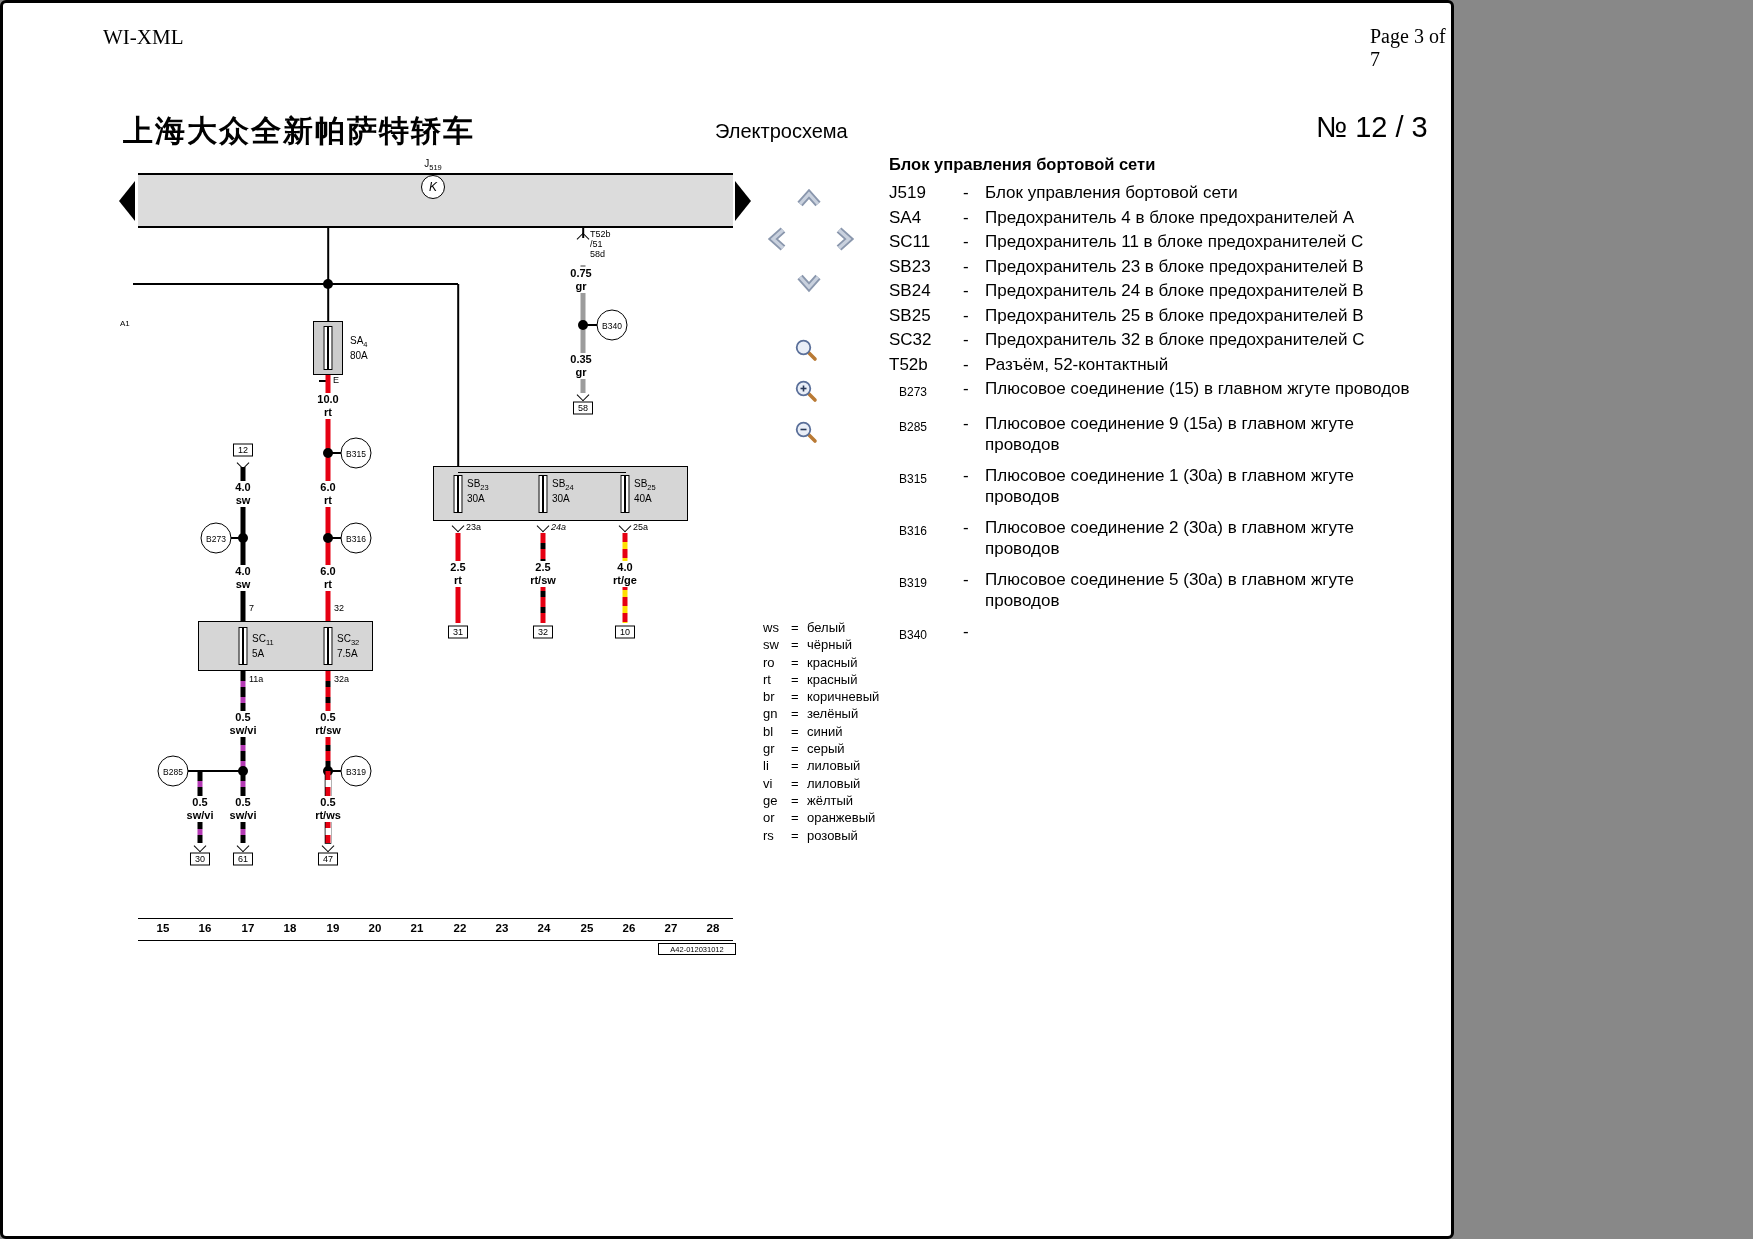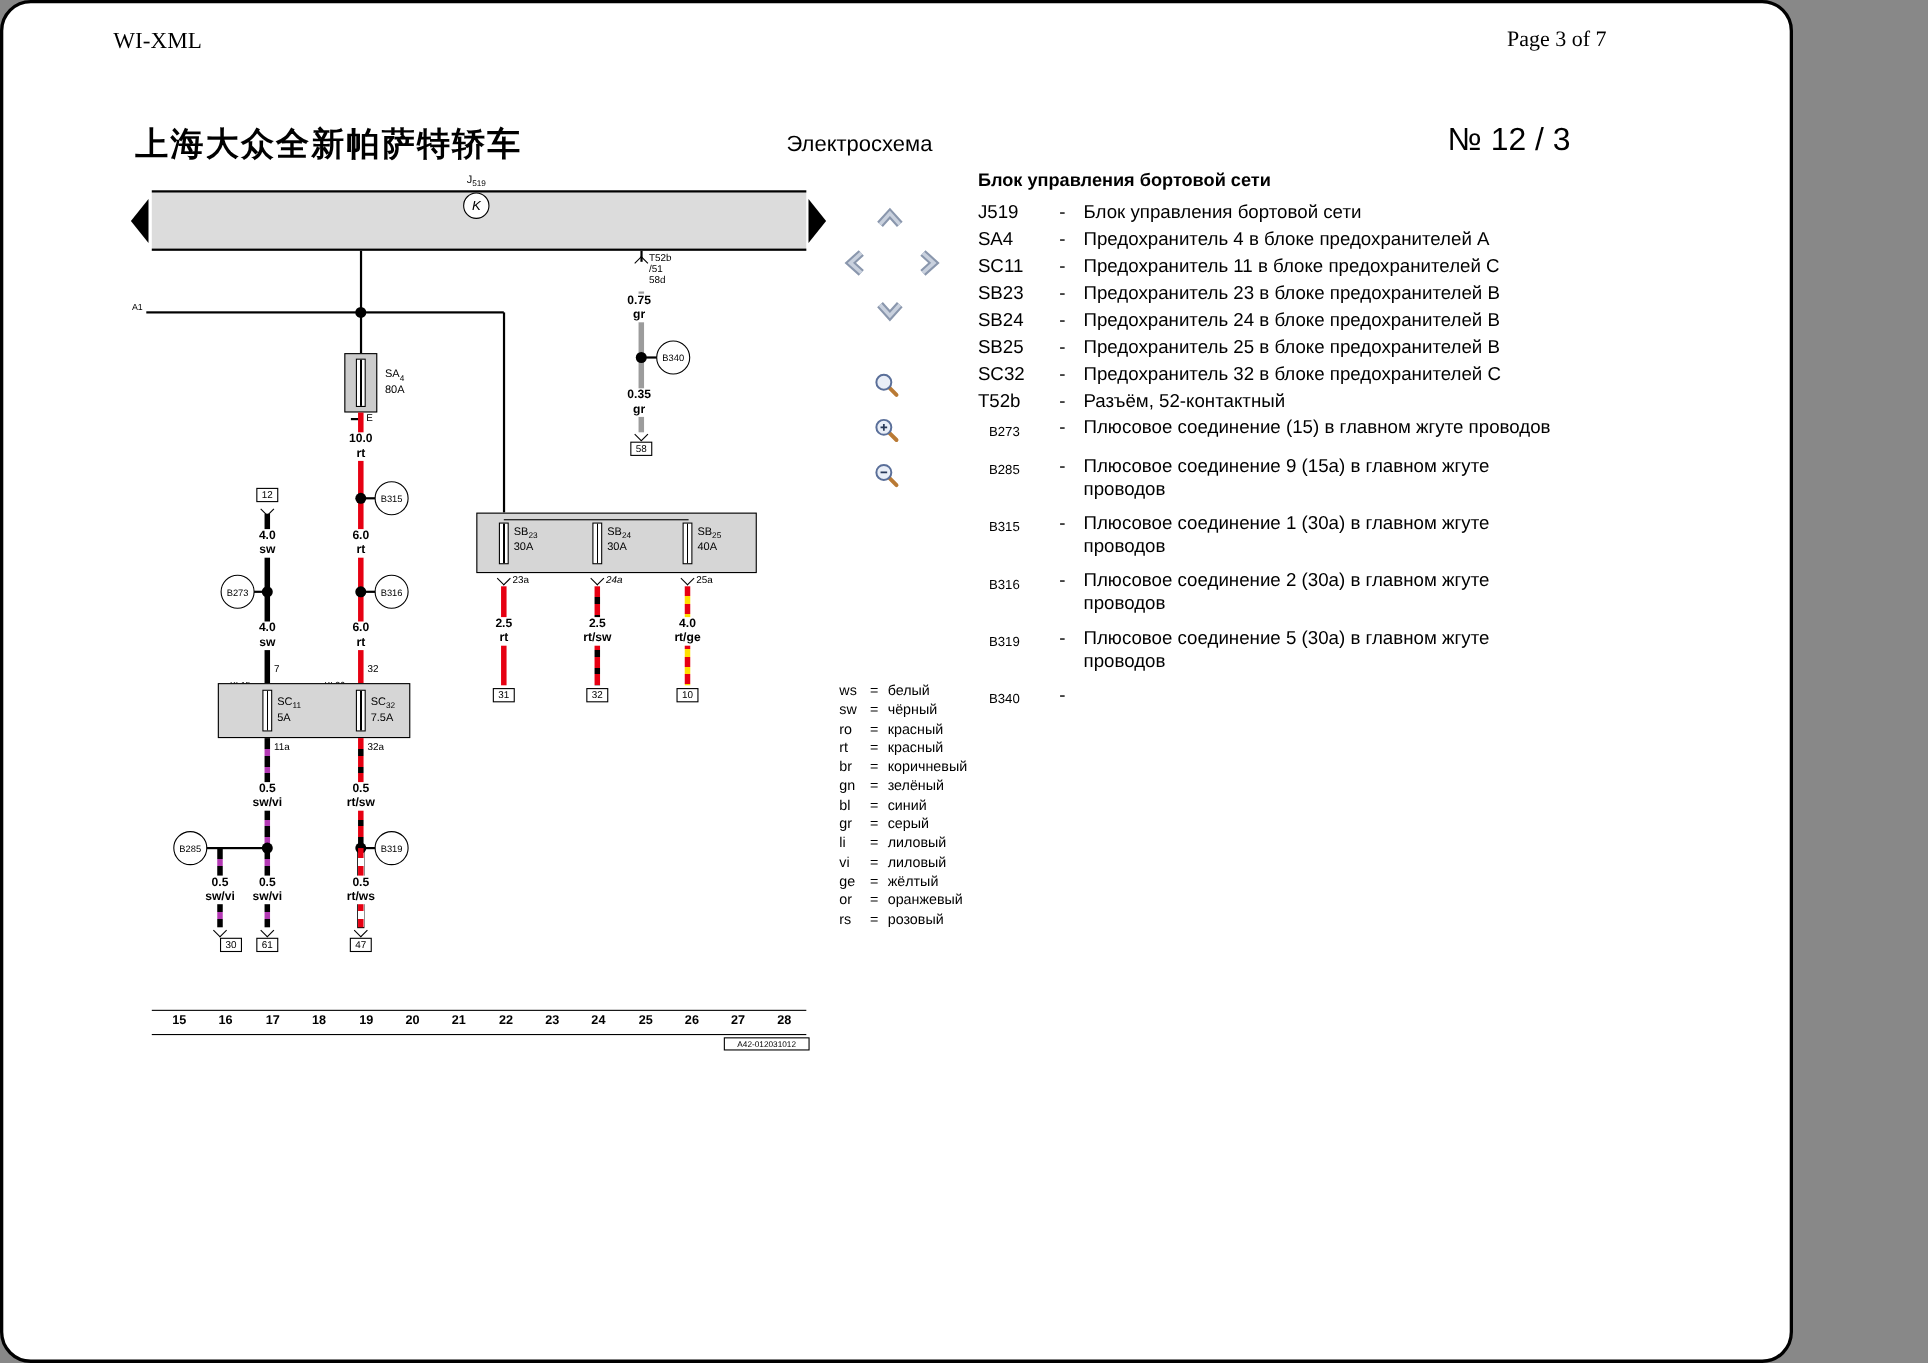--- a/index.html
+++ b/index.html
@@ -1,17 +1,17 @@
 <!DOCTYPE html>
 <html><head>
 <meta charset="utf-8">
 <style>
   html,body{margin:0;padding:0;background:#888;}
-  .page{position:relative;width:1630px;height:1239px;background:#fff;border:3px solid #000;
-        border-radius:28px;font-family:"Liberation Sans",sans-serif;color:#000;
+  .page{position:relative;width:1454px;height:1239px;background:#fff;border:3px solid #000;
+        border-radius:6px;font-family:"Liberation Sans",sans-serif;color:#000;
         overflow:hidden;box-sizing:border-box;}
   .abs{position:absolute;}
   .cx{transform:translateX(-50%);}
   .cc{transform:translate(-50%,-50%);}
   .serif{font-family:"Liberation Serif",serif;}
   
   .hl{position:absolute;height:1.6px;background:#000;}
   .vl{position:absolute;width:1.6px;background:#000;transform:translateX(-50%);}
   
   .wire{position:absolute;width:5px;transform:translateX(-50%);}
@@ -29,21 +29,21 @@
   .tbox{position:absolute;border:1px solid #000;background:#fff;font-size:9px;line-height:11px;
         padding:0 4px;text-align:center;transform:translate(-50%,-50%);z-index:5;}
   .chev-down{position:absolute;width:8px;height:8px;border-left:1.6px solid #000;border-bottom:1.6px solid #000;
         transform:translate(-50%,-50%) rotate(-45deg);background:transparent;}
   .chev-up{position:absolute;width:8px;height:8px;border-left:1.6px solid #000;border-top:1.6px solid #000;
         transform:translate(-50%,-50%) rotate(45deg);}
   
   .wlbl{position:absolute;transform:translateX(-50%);text-align:center;font-size:11px;font-weight:bold;
         line-height:13px;background:#fff;padding:0 2px;z-index:4;white-space:nowrap;}
   .pin{position:absolute;font-size:9px;white-space:nowrap;}
-  .tinylbl{position:absolute;font-size:8px;white-space:nowrap;}
+  .tinylbl{position:absolute;font-size:8px;white-space:nowrap;margin-top:44px;}
   
   .band{position:absolute;background:#d6d6d6;border:1.3px solid #000;box-sizing:border-box;}
   .fsym{position:absolute;width:9px;border:1px solid #000;box-sizing:border-box;transform:translateX(-50%);
         background:#fff linear-gradient(90deg,transparent calc(50% - .7px),#000 calc(50% - .7px),#000 calc(50% + .7px),transparent calc(50% + .7px));z-index:3;}
   .flbl{position:absolute;font-size:10px;line-height:11px;white-space:nowrap;z-index:3;}
   .flbl sub{font-size:7.5px;}
   
   .legend{position:absolute;left:886px;top:152px;width:585px;}
   .legend-title{font-weight:bold;font-size:16.5px;margin-bottom:8px;}
   .legend-row{display:flex;align-items:flex-start;font-size:17px;line-height:21px;margin-bottom:3.5px;}
@@ -187,21 +187,21 @@
   <div class="wlbl" style="left:197px;top:793px;">
     <span>0.5</span><br>
     <span>sw/vi</span>
   </div>
   <div class="wlbl" style="left:240px;top:793px;">
     <span>0.5</span><br>
     <span>sw/vi</span>
   </div>
   <div class="chev-down" style="left:197px;top:843px;"></div>
   <div class="chev-down" style="left:240px;top:843px;"></div>
-  <div class="tbox" style="left:207px;top:856px;">30</div>
+  <div class="tbox" style="left:197px;top:856px;">30</div>
   <div class="tbox" style="left:240px;top:856px;">61</div>
 
   <div class="wire w-rtsw" style="left:325px;top:668px;height:100px;"></div>
   <div class="wlbl" style="left:325px;top:708px;">
     <span>0.5</span><br>
     <span>rt/sw</span>
   </div>
   <div class="hl" style="left:328px;top:767px;width:12px;"></div>
   <div class="dot" style="left:325px;top:768px;"></div>
   <div class="bc" style="left:353px;top:768px;">B319</div>

